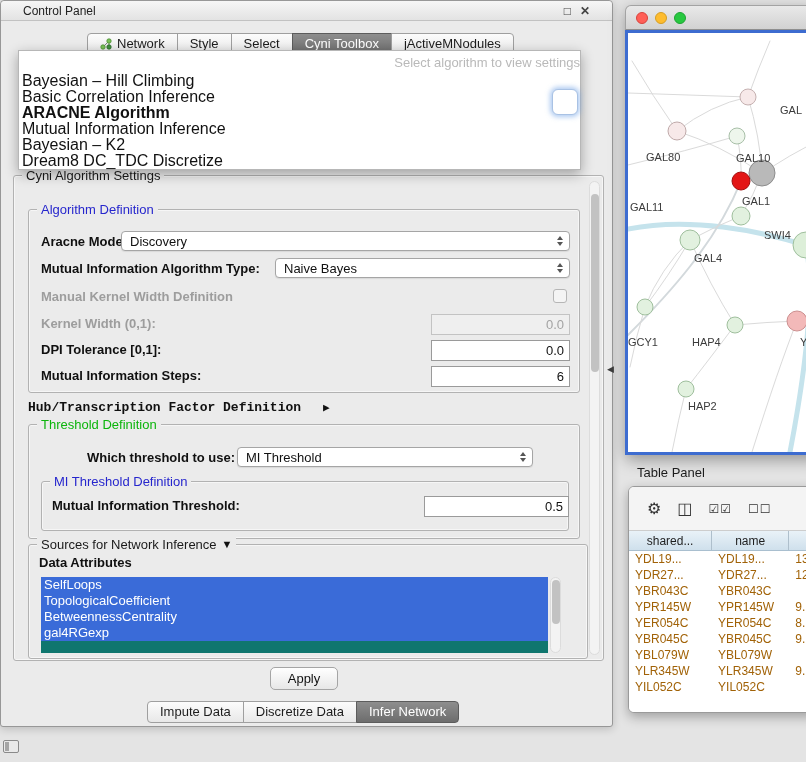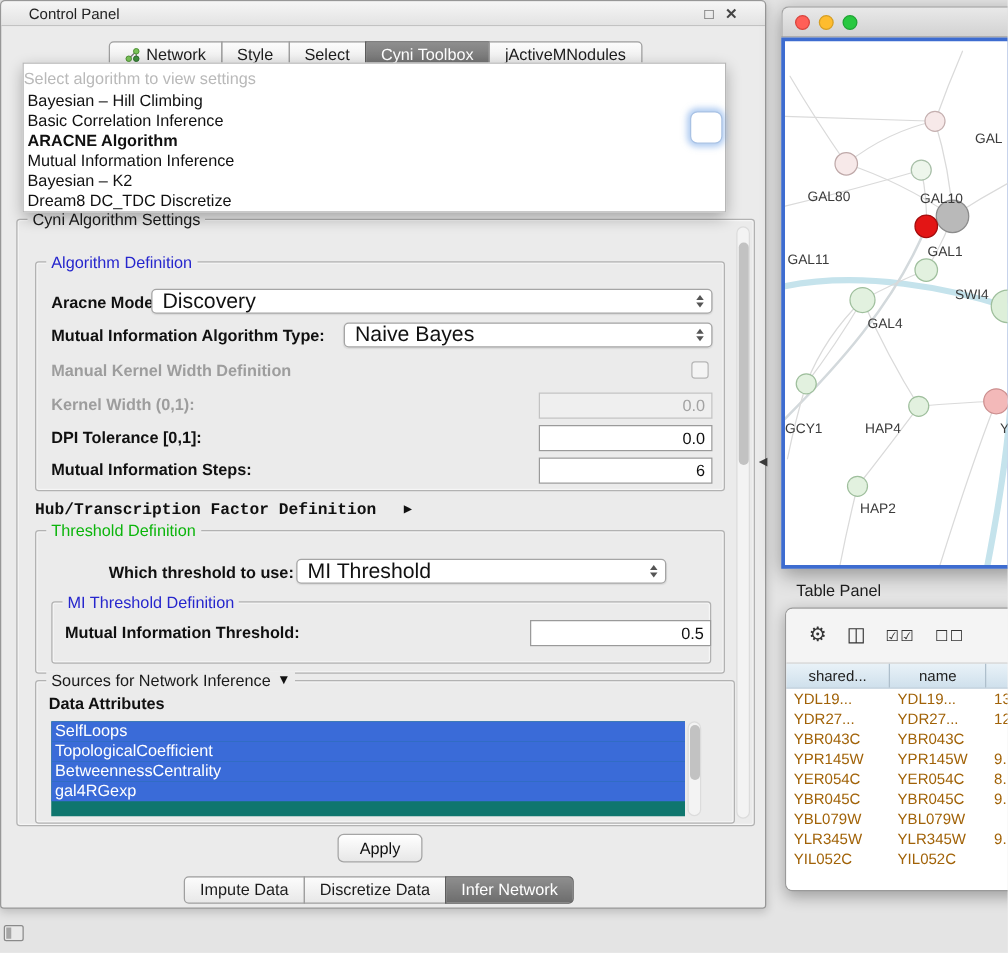--- a/index.html
+++ b/index.html
@@ -34,42 +34,42 @@
     box-shadow:inset 0 0 0 1px rgba(255,255,255,.55); }
   .gtitle { position:absolute; top:-8px; left:8px; background:#ebebeb; padding:0 4px;
     font-size:13px; color:#1a1a1a; line-height:15px; white-space:nowrap; }
   .t-blue { color:#2626cd; }
   .t-green { color:#0cb50c; }
 
   .flabel { position:absolute; font-size:13px; font-weight:bold; color:#101010; white-space:nowrap; }
   .flabel.dis { color:#9d9d9d; }
 
   .combo { position:absolute; height:20px; background:#fff; border:1px solid #a5a5a5;
-    border-radius:4px; display:flex; align-items:center; font-size:17px; color:#111;
+    border-radius:4px; display:flex; align-items:center; font-size:13px; color:#111;
     padding-left:8px; box-shadow:0 1px 1px rgba(0,0,0,.08); }
   .combo-arrows { margin-left:auto; margin-right:6px; display:flex; flex-direction:column; gap:2px; }
   .combo-arrows i { display:block; width:0; height:0; border-left:3.5px solid transparent; border-right:3.5px solid transparent; }
   .combo-arrows .up { border-bottom:4px solid #555; }
   .combo-arrows .dn { border-top:4px solid #555; }
 
   .field { position:absolute; height:21px; background:#fff; border:1px solid #9a9a9a;
     font-size:13px; color:#111; text-align:right; padding:2px 5px 0 4px; }
   .field.dis { background:#efefef; border-color:#c3c3c3; color:#a3a3a3; }
 
   .checkbox { position:absolute; width:14px; height:14px; background:#f4f4f4;
     border:1px solid #b6b6b6; border-radius:3px; }
 
   .sb-track { position:absolute; background:#f3f3f3; border:1px solid #dcdcdc; border-radius:7px; }
   .sb-thumb { position:absolute; left:1px; width:8px; background:#c2c2c2; border-radius:5px; }
 
   
   .algo-popup { position:absolute; left:17px; top:49px; width:563px;
     background:#fff; border:1px solid #b7b7b7; box-shadow:0 4px 12px rgba(0,0,0,.32); z-index:20; }
-  .popup-header { height:22px; line-height:24px; text-align:left; font-size:13px; color:#b9b9b9; }
-  .opt { height:16px; line-height:16px; font-size:13px; color:#111; padding-left:3px; white-space:nowrap; }
+  .popup-header { height:22px; line-height:24px; text-align:right; font-size:13px; color:#b9b9b9; }
+  .opt { height:16px; line-height:16px; font-size:16px; color:#111; padding-left:3px; white-space:nowrap; }
   .opt.bold { font-weight:bold; }
 
   .bleed-box { position:absolute; left:551px; top:88px; width:26px; height:26px; z-index:21;
     background:#fff; border:1px solid #a9c2e4; border-radius:6px;
     box-shadow:0 0 5px 2px rgba(110,160,230,.55); }
 
   
   .src-list { position:absolute; background:#0f766e; overflow:hidden; }
   .src-item { height:16px; line-height:16px; font-size:13px; color:#fff; padding-left:3px; white-space:nowrap; }
 

